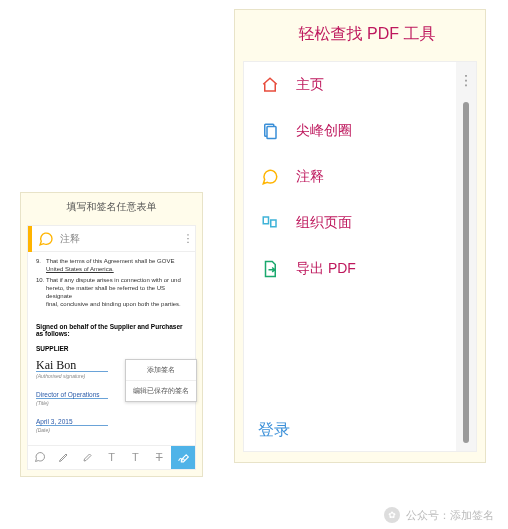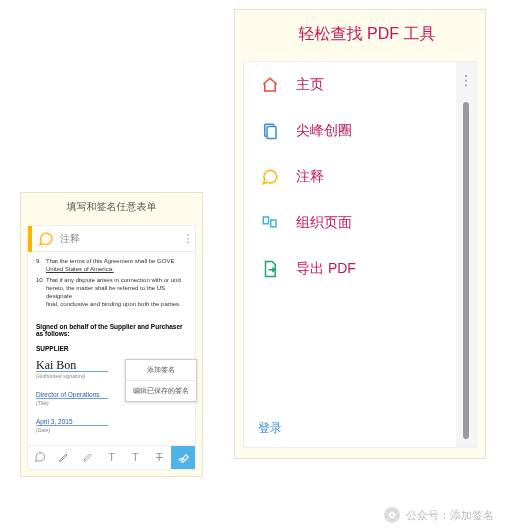--- a/index.html
+++ b/index.html
@@ -35,21 +35,21 @@
     .right-panel { position: absolute; right: 22px; top: 9px; width: 252px; background: #fffceb; border: 1px solid #e8e3c8; }
     .right-title { text-align: center; font-size: 16px; color: #be185d; padding: 14px 0 10px 14px; }
     .right-phone { margin: 6px 8px 10px 8px; background: #fff; border: 1px solid #eee; position: relative; }
     .side-strip { position: absolute; right: 0; top: 0; bottom: 0; width: 20px; background: #f5f5f5; display: flex; flex-direction: column; }
     .side-strip .dots { height: 36px; display: flex; align-items: center; justify-content: center; color: #888; font-size: 14px; }
     .side-strip .scroll-track { flex: 1; margin: 4px 7px 8px 7px; background: #9a9a9a; border-radius: 3px; }
     .menu-list { padding-right: 20px; }
     .menu-item { display: flex; align-items: center; height: 46px; padding: 0 14px; }
     .menu-item .micon { width: 24px; display: flex; align-items: center; justify-content: center; margin-right: 14px; }
     .menu-item .mlabel { font-size: 14px; color: #be185d; }
-    .login-row { padding: 10px 14px 10px 14px; font-size: 12px; color: #3a8fd8; }
+    .login-row { padding: 10px 14px 10px 14px; font-size: 16px; color: #3a8fd8; }
     
     
     .wm { position: absolute; right: 14px; bottom: 6px; display: flex; align-items: center; gap: 6px; font-size: 11px; color: #bbb; }
     .wm .wicon { width: 16px; height: 16px; border-radius: 50%; background: #ddd; display: flex; align-items: center; justify-content: center; font-size: 9px; color: #fff; }
     
     svg { display: block; }
   </style>
 </head>
 <body>
 

